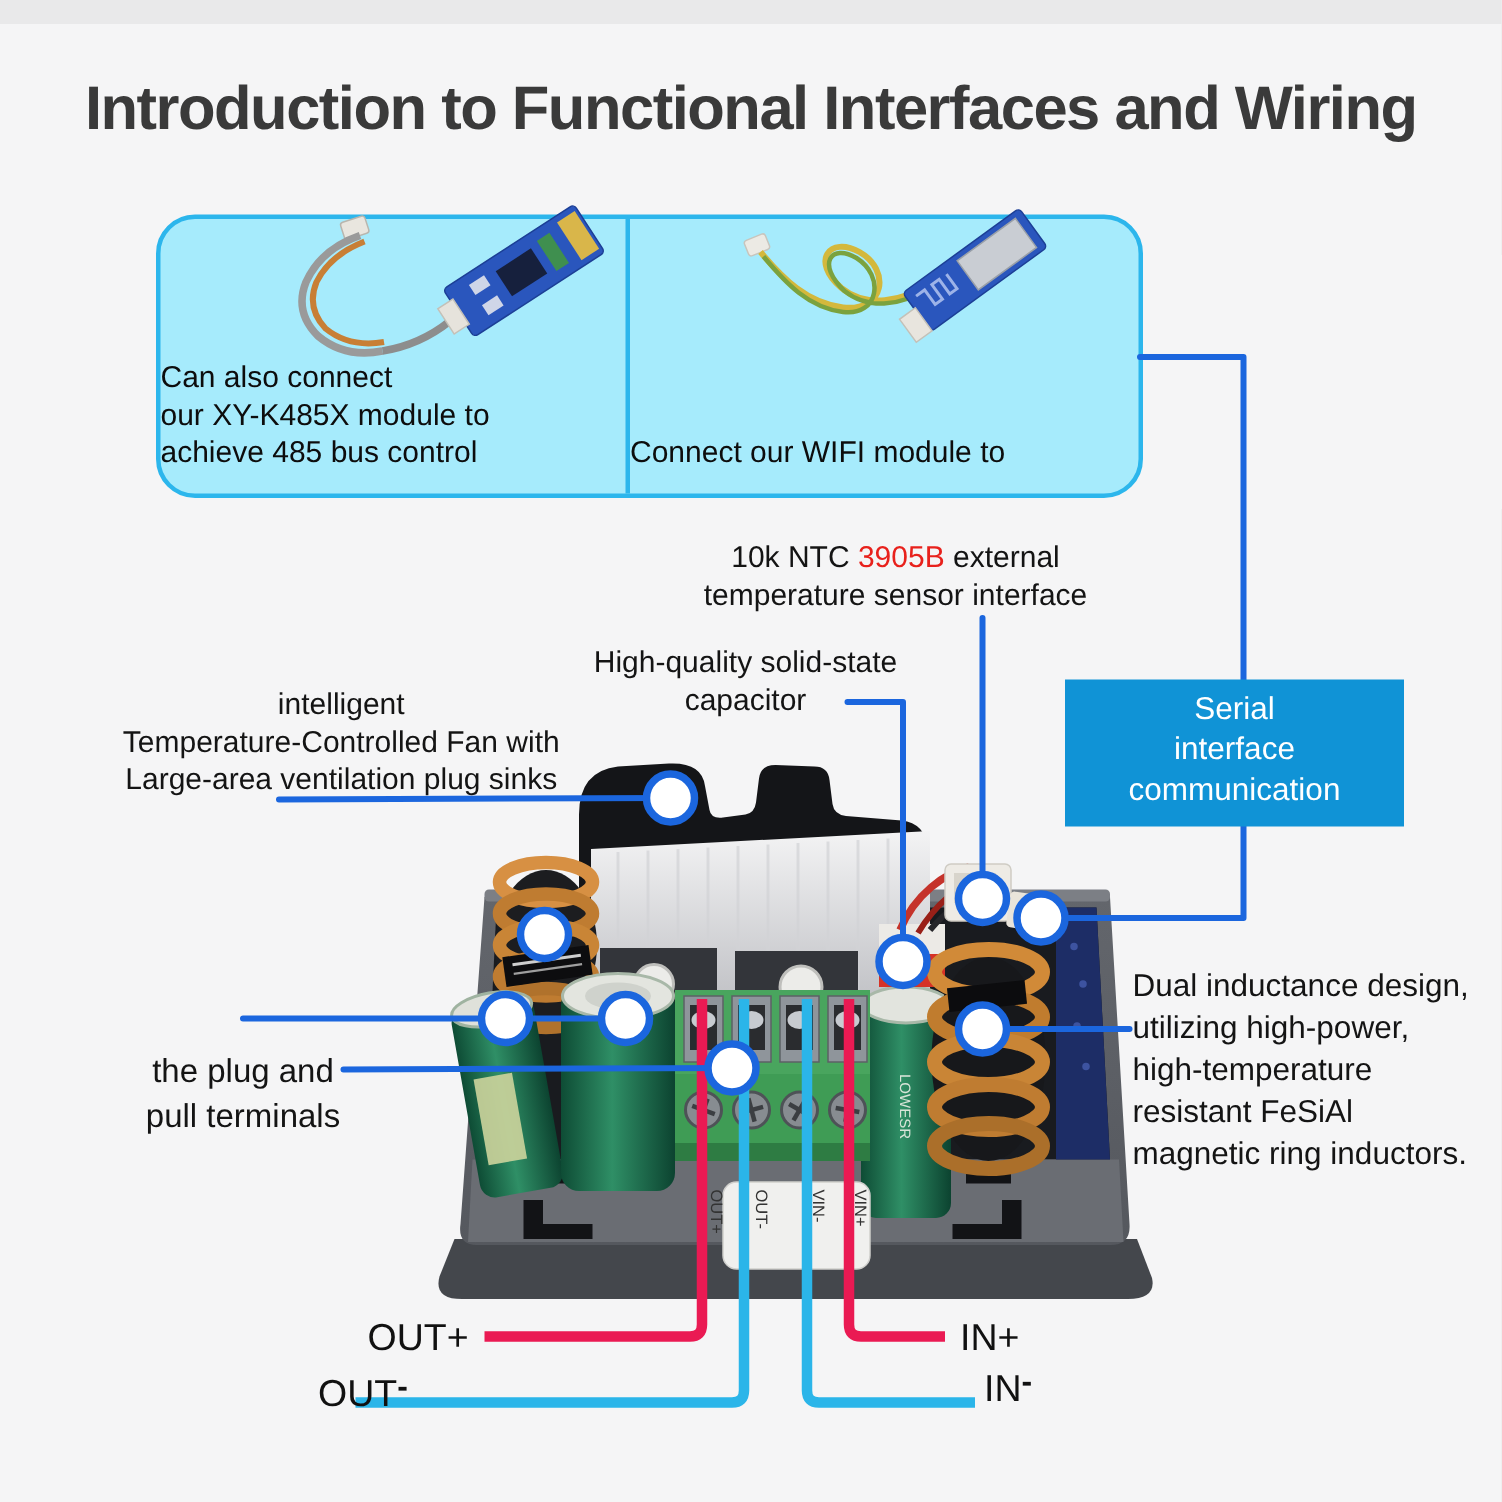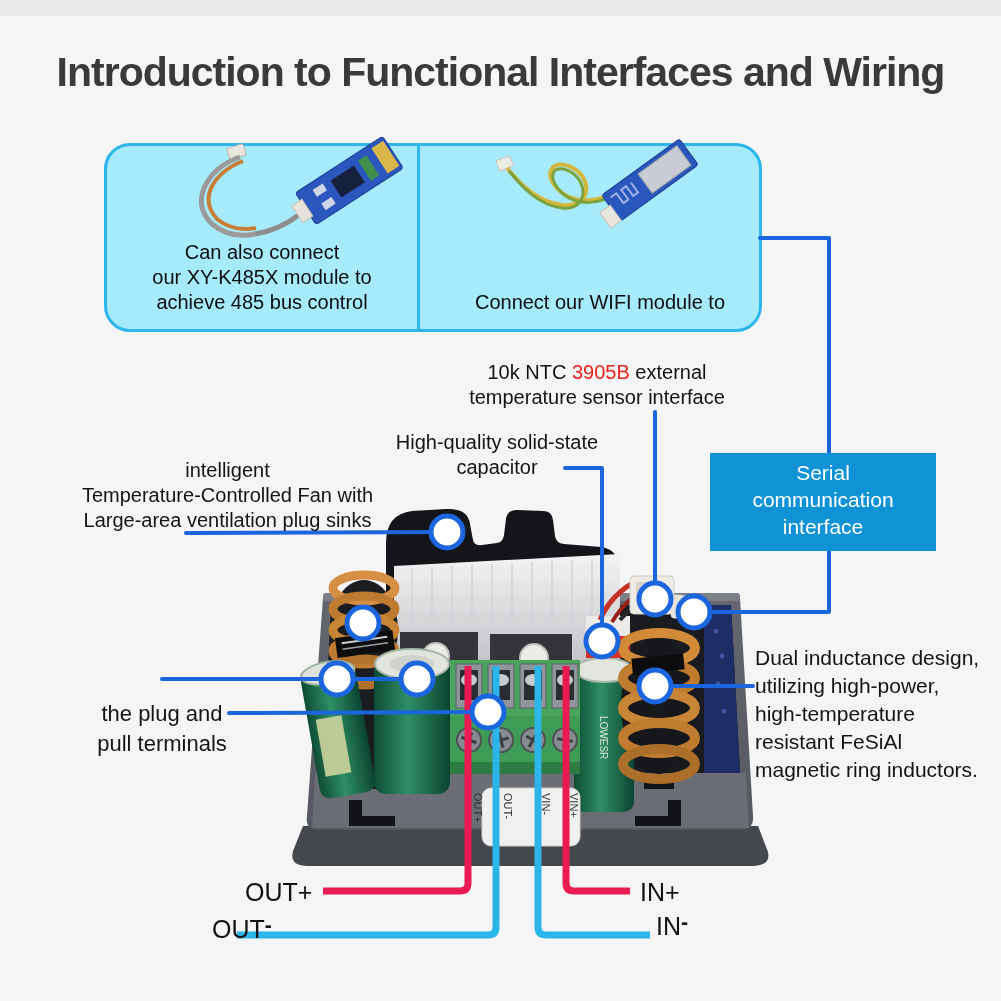--- a/index.html
+++ b/index.html
@@ -16,21 +16,21 @@
     position:absolute;left:104px;top:127px;width:652px;height:183px;
     background:#a6ebfc;border:3px solid #2cb6ec;border-radius:26px;z-index:1;
   }
   .panel-divider{
     position:absolute;left:310px;top:0;width:3px;height:100%;background:#2cb6ec;
   }
   .panel-cell{position:absolute;top:0;height:100%;}
   .cell-left{left:0;width:310px;}
   .cell-right{left:313px;width:360px;}
   .panel-text{
-    position:absolute;bottom:14px;left:0;width:100%;text-align:center;
+    position:absolute;bottom:14px;left:0;width:100%;text-align:left;
     font-size:20px;line-height:25px;color:#0d0d0d;
   }
   svg.scene{position:absolute;left:0;top:0;z-index:2;}
   .lbl{position:absolute;z-index:3;text-align:center;font-size:20px;line-height:25px;color:#141414;}
   #lbl-ntc{left:432px;top:344px;width:330px;}
   #lbl-ntc .red{color:#e8211c;}
   #lbl-solid{left:362px;top:414px;width:270px;}
   #lbl-fan{left:45px;top:442px;width:365px;}
   #lbl-filtering{left:35px;top:590px;width:300px;font-size:23px;line-height:30px;}
   #lbl-plug{left:47px;top:683px;width:230px;font-size:22px;line-height:30px;}
@@ -292,22 +292,22 @@
   </div>
 
   <div id="lbl-fan" class="lbl">
     <div>intelligent</div>
     <div>Temperature-Controlled Fan with</div>
     <div>Large-area ventilation plug sinks</div>
   </div>
 
   <div id="serial-box">
     <div>Serial</div>
+    <div>interface</div>
     <div>communication</div>
-    <div>interface</div>
   </div>
 
 
   <div id="lbl-plug" class="lbl">
     <div>the plug and</div>
     <div>pull terminals</div>
   </div>
 
   <div id="lbl-dual" class="lbl">
     <div>Dual inductance design,</div>

